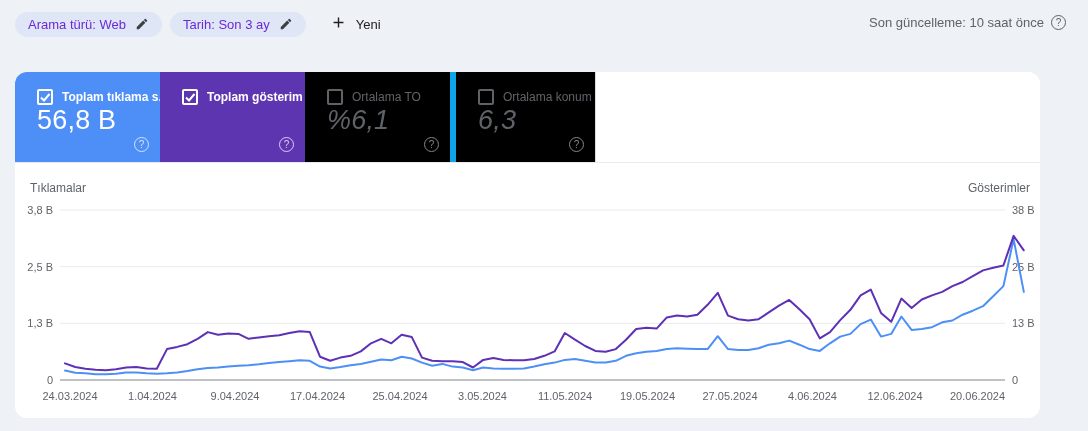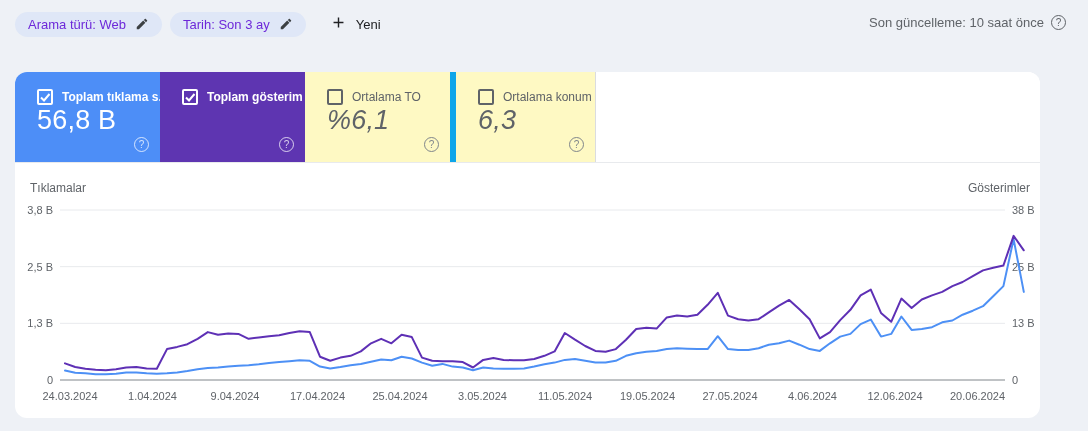--- a/index.html
+++ b/index.html
@@ -38,21 +38,21 @@
     background:#ffffff;border-radius:12px;overflow:hidden;
   }
   
   .metrics{display:flex;height:91px;border-bottom:1px solid #e8eaed;box-sizing:border-box;}
   .metric{
     width:145px;box-sizing:border-box;position:relative;
     padding:17px 0 0 22px;cursor:pointer;flex-shrink:0;
   }
   .metric--clicks{background:#4d8ef7;}
   .metric--impressions{background:#5e35b1;}
-  .metric--white{background:#fef9c3;}
+  .metric--white{background:#000000;}
   .metric--border{border-left:6px solid #0ea5e9;}
   .metrics-filler{flex:1;background:#ffffff;border-left:1px solid #dadce0;}
   .cb-row{display:flex;align-items:center;gap:9px;}
   .checkbox{
     width:12px;height:12px;border:2px solid #fff;border-radius:2px;
     position:relative;flex-shrink:0;box-sizing:content-box;cursor:pointer;
   }
   .checkbox--gray{border-color:#5f6368;}
   .checkbox svg{position:absolute;left:0;top:0;}
   .metric-label{font-size:12px;font-weight:700;color:#ffffff;white-space:nowrap;}

